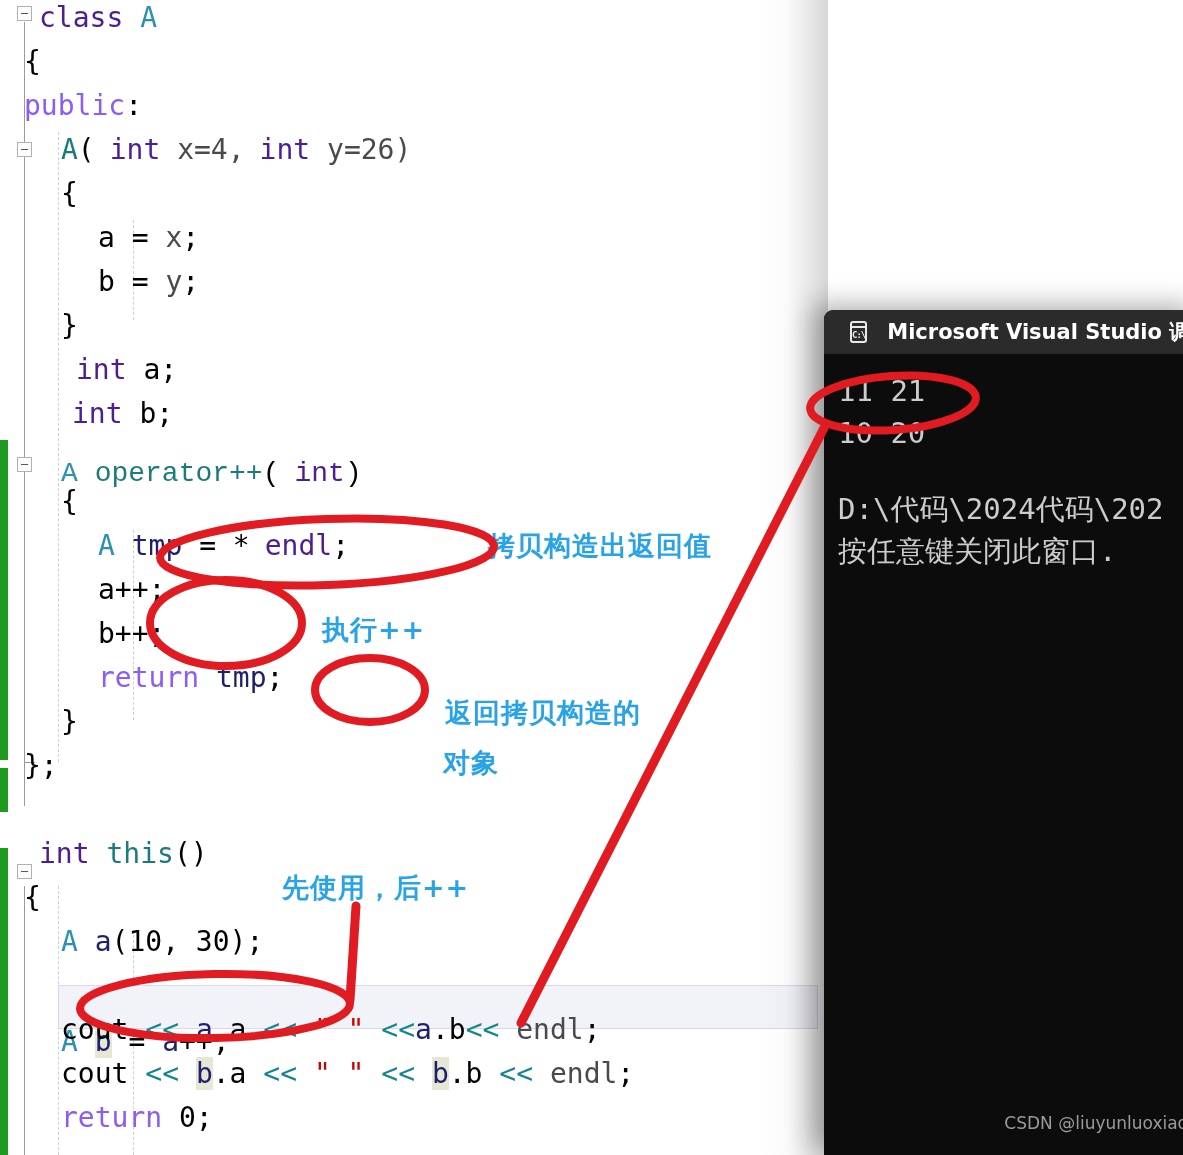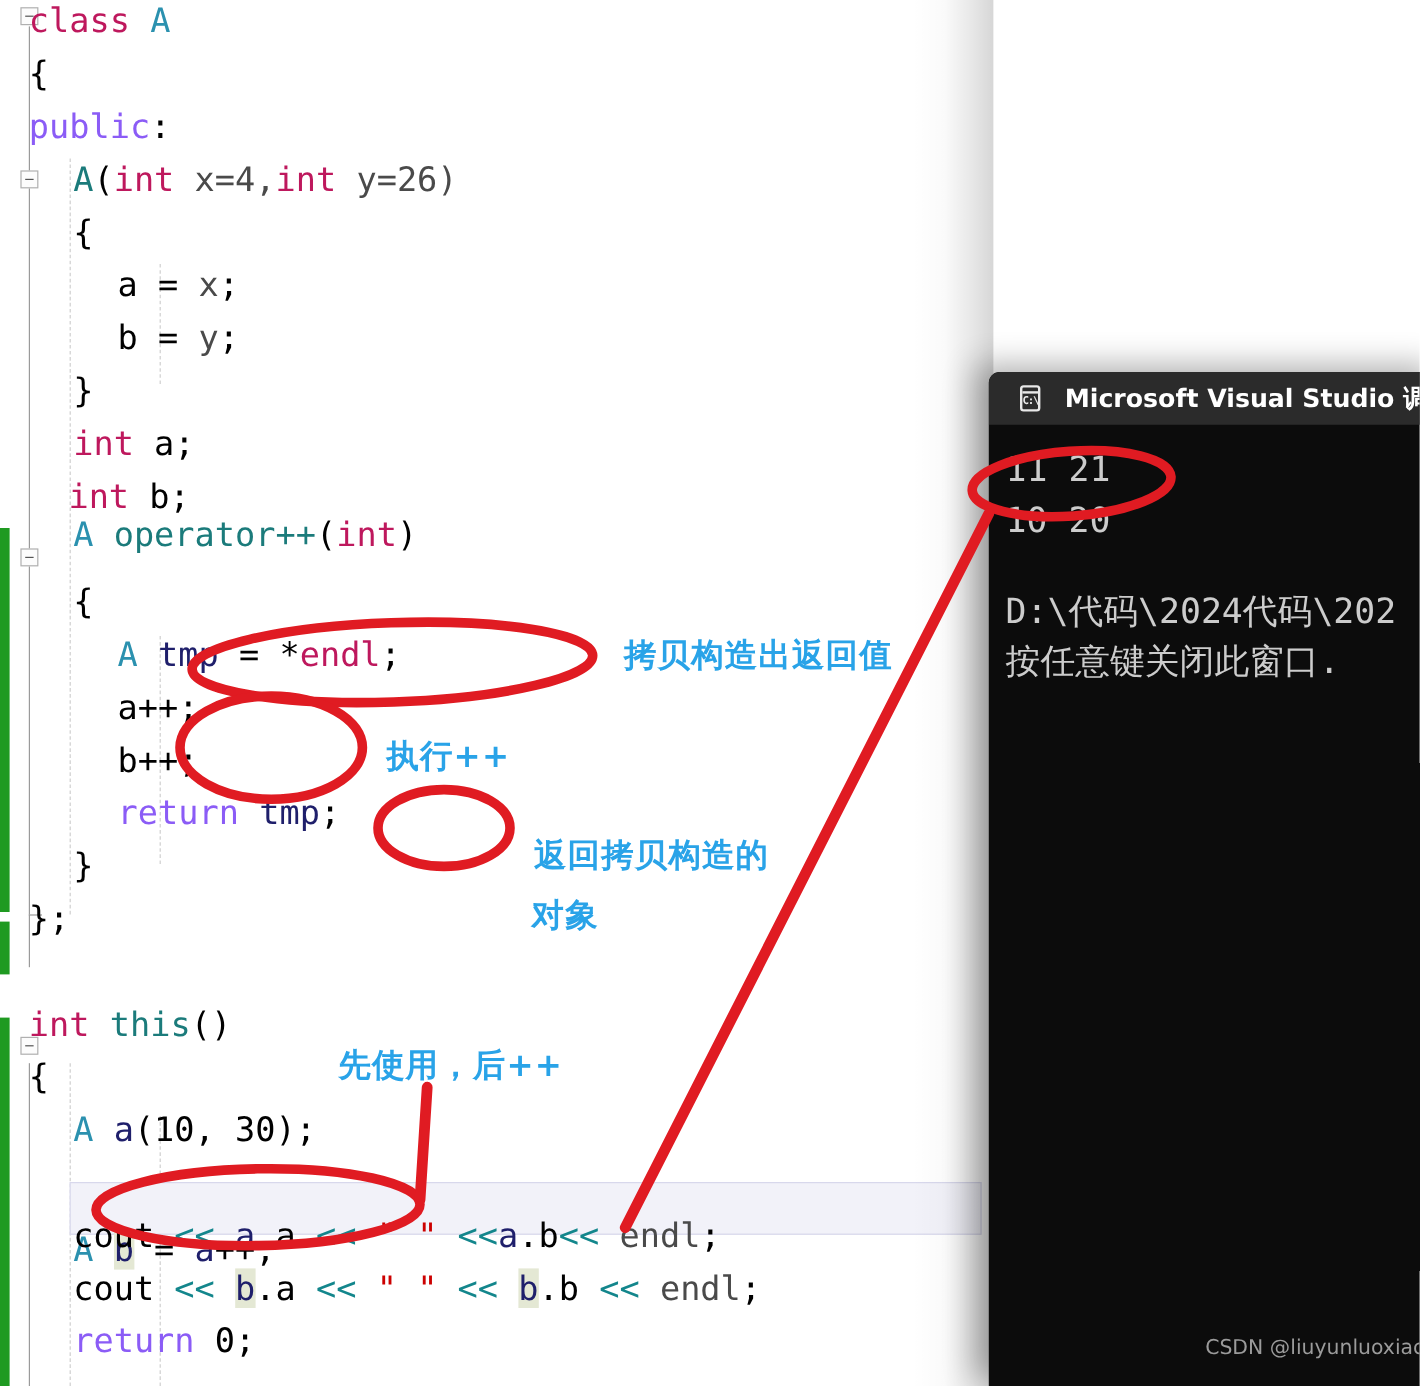--- a/index.html
+++ b/index.html
@@ -40,21 +40,21 @@
   .line{
     position:absolute;left:0;white-space:pre;
     font-size:28px;line-height:44px;letter-spacing:0px;
     font-family:"DejaVu Sans Mono","Liberation Mono",monospace;
     color:#000000;
   }
   .cur-line-box{
     position:absolute;left:58px;width:760px;height:44px;
     background:#f2f2f9;border:1px solid #d8d8ec;box-sizing:border-box;
   }
-  .kw{color:#be185d;}
+  .kw{color:#4c1d95;margin-left:15px;}
   .kw2{color:#8b5cf6;}      
   .typ{color:#2b91af;}      
   .fn{color:#1b7b7b;}       
   .op{color:#13868c;}       
   .str{color:#cc0000;}
   .id{color:#1f1f6b;}       
   .plain{color:#000000;}
   .gray{color:#4a4a4a;}
   .hl{background:#e4e8d4;}  
 
@@ -137,21 +137,21 @@
       <div class="line" style="top: -4px; left: 24px;"><span class="kw">class</span><span class="plain"> </span><span class="typ">A</span></div>
       <div class="line" style="top: 40px; left: 24px;"><span class="plain">{</span></div>
       <div class="line" style="top: 84px; left: 24px;"><span class="kw2">public</span><span class="plain">:</span></div>
       <div class="line" style="top: 128px; left: 61px;"><span class="fn">A</span><span class="plain">(</span><span class="kw">int</span><span class="gray"> x=4,</span><span class="kw">int</span><span class="gray"> y=26)</span></div>
       <div class="line" style="top: 172px; left: 61px;"><span class="plain">{</span></div>
       <div class="line" style="top: 216px; left: 98px;"><span class="plain">a = </span><span class="gray">x</span><span class="plain">;</span></div>
       <div class="line" style="top: 260px; left: 98px;"><span class="plain">b = </span><span class="gray">y</span><span class="plain">;</span></div>
       <div class="line" style="top: 304px; left: 61px;"><span class="plain">}</span></div>
       <div class="line" style="top: 348px; left: 61px;"><span class="kw">int</span><span class="plain"> a;</span></div>
       <div class="line" style="top: 392px; left: 57px;"><span class="kw">int</span><span class="plain"> b;</span></div>
-      <div class="line" style="top: 424px; left: 61px;"><span class="typ">A</span><span class="plain"> </span><span class="fn">operator++</span><span class="plain">(</span><span class="kw">int</span><span class="plain">)</span></div>
+      <div class="line" style="top: 452px; left: 61px; font-family: Liberation Mono, monospace;"><span class="typ">A</span><span class="plain"> </span><span class="fn">operator++</span><span class="plain">(</span><span class="kw">int</span><span class="plain">)</span></div>
       <div class="line" style="top: 480px; left: 61px;"><span class="plain">{</span></div>
       <div class="line" style="top: 524px; left: 98px;"><span class="typ">A</span><span class="plain"> </span><span class="id">tmp</span><span class="plain"> = *</span><span class="kw">endl</span><span class="plain">;</span></div>
       <div class="line" style="top: 568px; left: 98px;"><span class="plain">a++;</span></div>
       <div class="line" style="top: 612px; left: 98px;"><span class="plain">b++;</span></div>
       <div class="line" style="top: 656px; left: 98px;"><span class="kw2">return</span><span class="plain"> </span><span class="id">tmp</span><span class="plain">;</span></div>
       <div class="line" style="top: 700px; left: 61px;"><span class="plain">}</span></div>
       <div class="line" style="top: 744px; left: 24px;"><span class="plain">};</span></div>
       <div class="line" style="top: 788px; left: 24px;"></div>
       <div class="line" style="top: 832px; left: 24px;"><span class="kw">int</span><span class="plain"> </span><span class="fn">this</span><span class="plain">()</span></div>
       <div class="line" style="top: 876px; left: 24px;"><span class="plain">{</span></div>
@@ -175,21 +175,21 @@
   <div id="console-body">
     <div class="cline">11 21</div>
     <div class="cline">10 20</div>
     <div class="cspacer"></div>
     <div class="cline">D:\代码\2024代码\202</div>
     <div class="cline">按任意键关闭此窗口.</div>
   </div>
   <div id="watermark">CSDN @liuyunluoxiao</div>
 </div>
 
-<div class="anno" style="left:520px;top:528px;text-align:right;">拷贝构造出返回值</div>
+<div class="anno" style="left:488px;top:528px;text-align:right;">拷贝构造出返回值</div>
 <div class="anno" style="left:322px;top:612px;">执行++</div>
 <div class="anno" style="left:445px;top:695px;">返回拷贝构造的</div>
 <div class="anno" style="left:443px;top:745px;">对象</div>
 <div class="anno" style="left:282px;top:870px;">先使用，后++</div>
 
 <svg id="svg-overlay" viewBox="0 0 1183 1155">
 
   <ellipse cx="327" cy="552" rx="167" ry="33" fill="none" stroke="#e01b22" stroke-width="8" transform="rotate(-2 327 552)"></ellipse>
 
   <ellipse cx="226" cy="623" rx="76" ry="43" fill="none" stroke="#e01b22" stroke-width="8"></ellipse>

